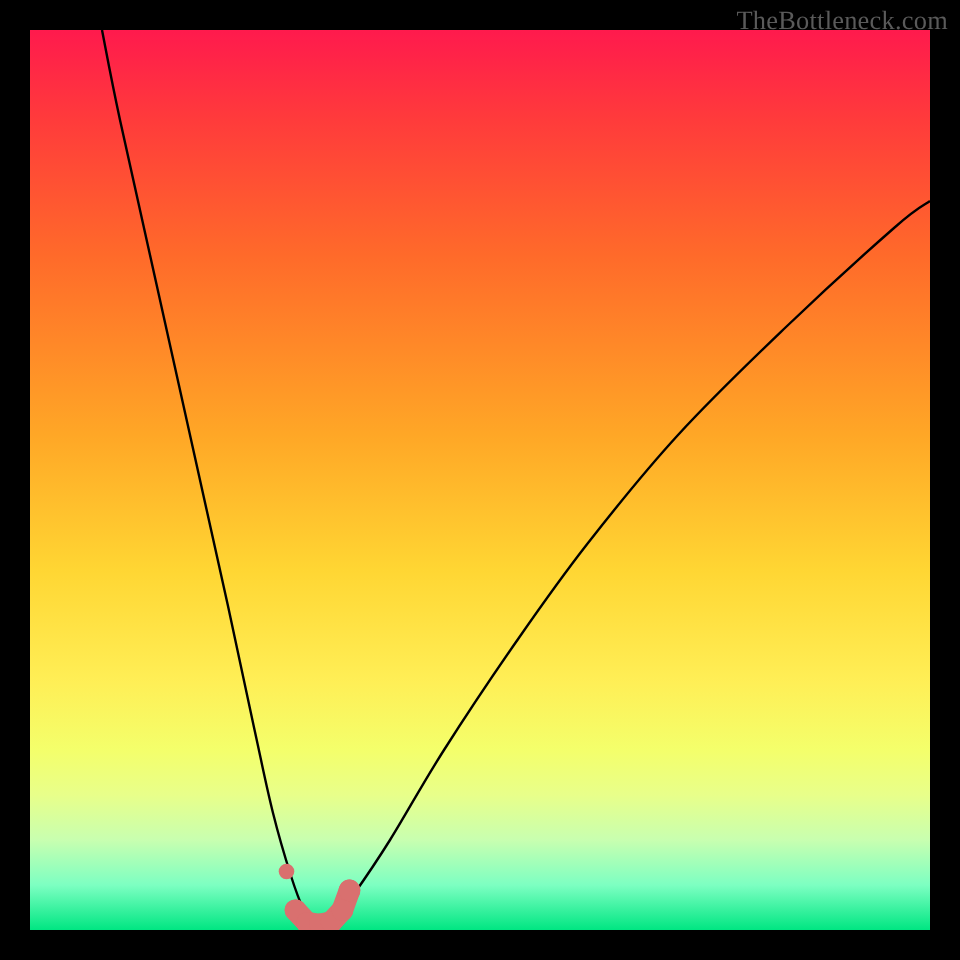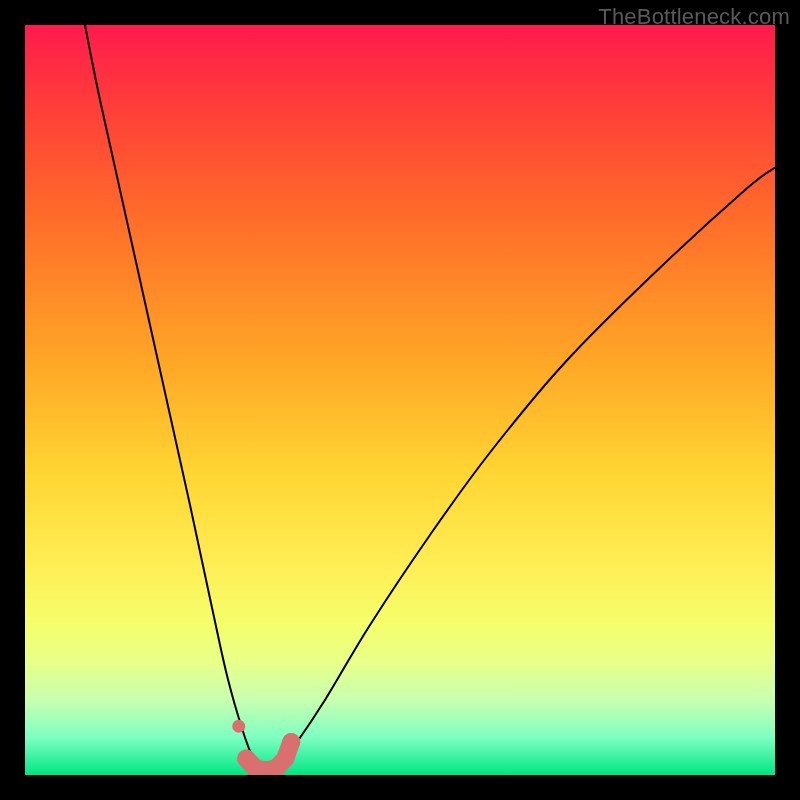--- a/index.html
+++ b/index.html
@@ -26,21 +26,21 @@
       #f4ff6b 80%,
       #e8ff8a 85%,
       #c8ffb0 90%,
       #7dffc2 95%,
       #00e682 100%);
   }
   .watermark {
     position: absolute;
     top: 4px;
     right: 10px;
-    font-family: Liberation Sans, sans-serif;
+    font-family: Liberation Serif, serif;
     font-size: 22px;
     color: #5a5a5a;
     font-weight: 500;
     letter-spacing: 0.2px;
   }
   svg.curve {
     position: absolute;
     left: 0; top: 0;
     width: 750px; height: 750px;
   }

